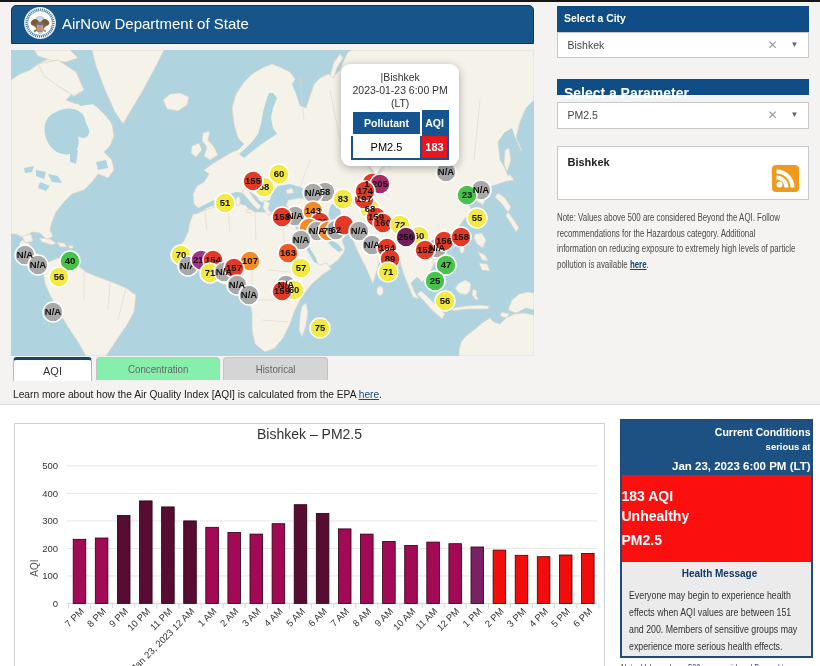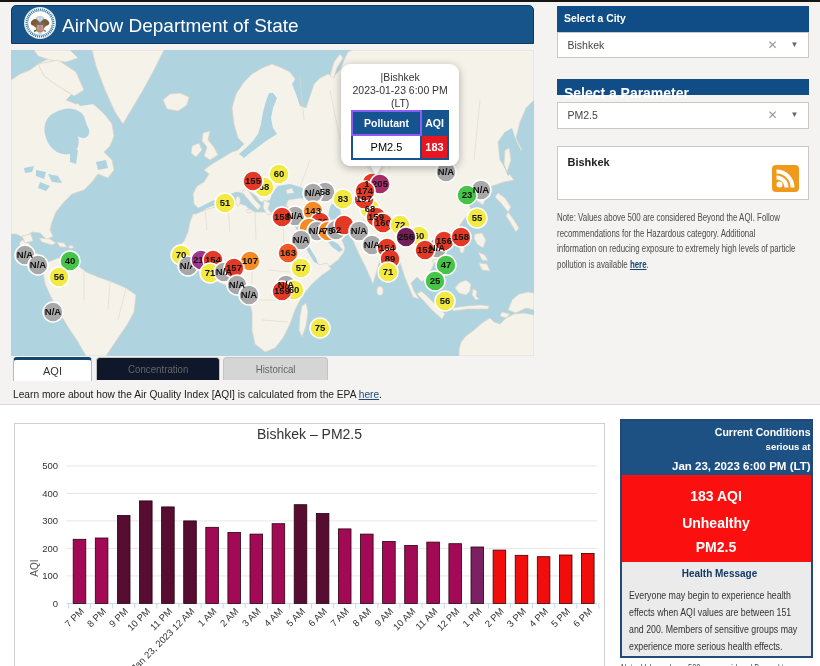--- a/index.html
+++ b/index.html
@@ -27,21 +27,21 @@
 <path d="M25,19 L20,17 L17,21 L22,22 Z" fill="#8a6239"></path>
 <path d="M13.2,16 L20.8,16 L21.5,22 C21.5,25.5 19.5,27.5 17,27.5 C14.5,27.5 12.5,25.5 12.5,22 Z" fill="#9a6a3e"></path>
 <path d="M13.6,16.5 L20.4,16.5 L20.4,19 L13.6,19 Z" fill="#5a6f92"></path>
 <path d="M13.8,19 L20.2,19 L20.6,22.5 C20.6,25 18.9,26.6 17,26.6 C15.1,26.6 13.4,25 13.4,22.5 Z" fill="#d9c3b5"></path>
 <path d="M14.7,19 L14.7,26 M16.2,19 L16.2,26.6 M17.8,19 L17.8,26.6 M19.3,19 L19.3,26" stroke="#b05a4a" stroke-width="0.8" fill="none"></path>
 <path d="M10,25 L14,23.5 L13,26 L10.5,27 Z" fill="#4c7345"></path>
 <path d="M24,25 L20,23.5 L21,26 L23.5,27 Z" fill="#8b8f96"></path>
 <path d="M14,27 L20,27 L18.5,29 L15.5,29 Z" fill="#c3ccd4"></path>
 </g>
 </svg>
-<div class="abs" style="left:62px;top:15px;font-size:19px;color:#fff;z-index:2">AirNow Department of State</div>
+<div class="abs" style="left:62px;top:15px;font-size:15px;color:#fff;z-index:2">AirNow Department of State</div>
 
 <svg style="position:absolute;left:11px;top:50px" width="523" height="306" viewBox="11 50 523 306" font-family="Liberation Sans, sans-serif">
 <rect x="11" y="50" width="523" height="306" fill="#afd4df"></rect>
 <g fill="#f5f2ea" stroke="#ddd3c5" stroke-width="0.7" stroke-linejoin="round">
 <path d="M11,80 L20,74 L30,70 L38,64 L46,60 L54,58 L62,62 L58,70 L66,74 L60,80 L68,84 L64,90 L72,94 L66,100 L76,104 L88,100 L98,108 L106,116 L112,124 L114,136 L110,146 L104,152 L112,160 L114,170 L108,178 L98,174 L92,182 L84,190 L72,194 L64,202 L56,212 L52,222 L50,230 L53,236 L47,240 L40,233 L32,232 L24,238 L16,234 L11,234 Z"></path>
 <path d="M34,50 L70,50 L78,58 L66,62 L50,60 L38,56 Z"></path>
 <path d="M38,64 L58,60 L76,72 L84,90 L74,96 L58,86 L44,76 Z"></path>
 <path d="M22,240 L30,244 L28,250 L38,254 L46,260 L54,268 L61,276 L58,281 L50,273 L42,266 L33,258 L26,250 L19,244 Z"></path>
 <path d="M92,50 L164,50 L154,70 L142,92 L130,112 L123,124 L115,112 L105,90 L96,66 Z"></path>
 <path d="M163,100 L170,94 L180,93 L189,97 L187,105 L178,111 L167,109 Z"></path>
@@ -234,33 +234,33 @@
 <text x="388" y="275.3" font-size="9.5" font-weight="bold" fill="#111" text-anchor="middle">71</text>
     </g>
 </svg>
 <div style="position:absolute;left:341px;top:64px;width:118px;height:102px;background:#fff;border-radius:9px;box-shadow:0 2px 8px rgba(0,0,0,.3);z-index:50"></div>
 <div style="position:absolute;left:368px;top:163px;width:0;height:0;border-left:8px solid transparent;border-right:8px solid transparent;border-top:12px solid #fff;z-index:49;filter:drop-shadow(0 2px 2px rgba(0,0,0,.2))"></div>
 <div style="position:absolute;left:341px;top:71px;width:118px;text-align:center;font-size:11px;color:#333;z-index:51;line-height:13px"><span style="display:inline-block;transform:scaleX(0.95)">|Bishkek<br>2023-01-23 6:00 PM<br>(LT)</span></div>
 <div style="position:absolute;left:351px;top:110px;z-index:51">
 <table style="border-collapse:collapse;font-family:'Liberation Sans',sans-serif">
 <tbody>
         <tr style="background:#15548e;color:#fff;font-weight:bold;font-size:10.5px">
-          <td style="width:69px;text-align:center;padding:5px 0 5px 0;border:2px solid #8b5cf6">Pollutant</td>
+          <td style="width:69px;text-align:center;padding:5px 0 5px 0;border:2px solid #ffffff">Pollutant</td>
           <td style="width:27px;text-align:center;border:2px solid #15548e">AQI</td>
         </tr>
 <tr style="font-size:11px">
           <td style="text-align:center;background:#fff;border:2px solid #15548e;padding:5px 0 5px 0">PM2.5</td>
           <td style="text-align:center;background:#e8161f;color:#fff;font-weight:bold;border:2px solid #15548e">183</td>
         </tr>
 </tbody>
     </table>
   </div>
 
 <div class="abs" style="left:13px;top:357px;width:79px;height:24px;background:#fff;border:1px solid #b9b9b9;border-top:3px solid #14466e;border-bottom:none;border-radius:4px 4px 0 0;z-index:5;text-align:center;font-size:11px;color:#333;padding-top:5px">AQI</div>
-<div class="abs" style="left:96px;top:357px;width:124px;height:23px;background:#0f172a;border:1px solid #c3c3c3;border-bottom:none;border-radius:4px 4px 0 0;text-align:center;font-size:11px;color:#666;padding-top:5px"><span class="sx" style="transform:scaleX(0.88);transform-origin:center">Concentration</span></div>
+<div class="abs" style="left:96px;top:357px;width:124px;height:23px;background:#86efac;border:1px solid #c3c3c3;border-bottom:none;border-radius:4px 4px 0 0;text-align:center;font-size:11px;color:#666;padding-top:5px"><span class="sx" style="transform:scaleX(0.88);transform-origin:center">Concentration</span></div>
 <div class="abs" style="left:223px;top:357px;width:105px;height:23px;background:#d5d5d5;border:1px solid #c3c3c3;border-bottom:none;border-radius:4px 4px 0 0;text-align:center;font-size:11px;color:#666;padding-top:5px"><span class="sx" style="transform:scaleX(0.88);transform-origin:center">Historical</span></div>
 
 <div class="abs" style="left:12.5px;top:388px;font-size:10.5px;color:#1b1b1b"><span class="sx" style="transform:scaleX(0.97)">Learn more about how the Air Quality Index [AQI] is calculated from the EPA <a style="color:#1b4a7a;text-decoration:underline">here</a>.</span></div>
 <div class="abs" style="left:0;top:404px;width:820px;height:1px;background:#d9d9d9"></div>
 
 <div class="abs" style="left:14px;top:423px;width:591px;height:243px;background:#fff;border:1px solid #d0d0d0;border-bottom:none"></div>
 <div class="abs" style="left:14px;top:426px;width:591px;text-align:center;font-size:14px;color:#333">Bishkek – PM2.5</div>
 <svg width="600" height="243" viewBox="0 440 600 243" style="position:absolute;left:0px;top:440px" font-family="Liberation Sans, sans-serif">
 <line x1="66.5" y1="575.9" x2="597" y2="575.9" stroke="#e6e6e6" stroke-width="1"></line>
 <line x1="66.5" y1="548.4" x2="597" y2="548.4" stroke="#e6e6e6" stroke-width="1"></line>
@@ -349,23 +349,23 @@
 <text x="592.8" y="612" font-size="9.5" fill="#333" text-anchor="end" transform="rotate(-45 592.8 612)">6 PM</text>
 <text x="38" y="568" font-size="10" fill="#555" text-anchor="middle" transform="rotate(-90 38 568)">AQI</text>
 </svg>
 
 <div class="abs" style="left:619.5px;top:419px;width:193px;height:239px;border:2px solid #234a76;background:#ebebeb">
   <div style="background:#1d5183;color:#fff;text-align:right;height:54px;padding-top:5px">
     <div style="font-size:10.5px;font-weight:bold">Current Conditions</div>
     <div style="font-size:9.5px;font-weight:bold;margin-top:3px">serious at</div>
     <div style="font-size:11.5px;font-weight:bold;margin-top:8px">Jan 23, 2023 6:00 PM (LT)</div>
   </div>
-  <div style="background:#fb0f0f;color:#fff;text-align:center;height:87px;padding-top:13px">
+  <div style="background:#fb0f0f;color:#fff;height:87px;padding-top:13px">
     <div style="font-size:14px;font-weight:bold">183 AQI</div>
-    <div style="font-size:14px;font-weight:bold;margin-top:11px">Unhealthy</div>
+    <div style="font-size:14px;font-weight:bold;margin-top:4px">Unhealthy</div>
     <div style="font-size:14px;font-weight:bold;margin-top:8px">PM2.5</div>
   </div>
   <div style="padding:6px 0 0 7px">
     <div style="text-align:center;font-size:10px;font-weight:bold;color:#123a63">Health Message</div>
     <div style="font-size:10px;color:#333;margin-top:8px;line-height:17px"><span class="sx" style="transform:scaleX(0.88)">Everyone may begin to experience health<br>effects when AQI values are between 151<br>and 200. Members of sensitive groups may<br>experience more serious health effects.</span></div>
   </div>
 </div>
 <div class="abs" style="left:621px;top:663px;font-size:10px;color:#4a4a4a"><span class="sx" style="transform:scaleX(0.75)">Note: Values above 500 are considered Beyond t</span></div>
 
 <div class="abs" style="left:556.5px;top:6px;width:252px;height:25.5px;background:#104d86;color:#fff;font-weight:bold;font-size:10.5px;padding:6px 0 0 7px"><span class="sx" style="transform:scaleX(0.99)">Select a City</span></div>

